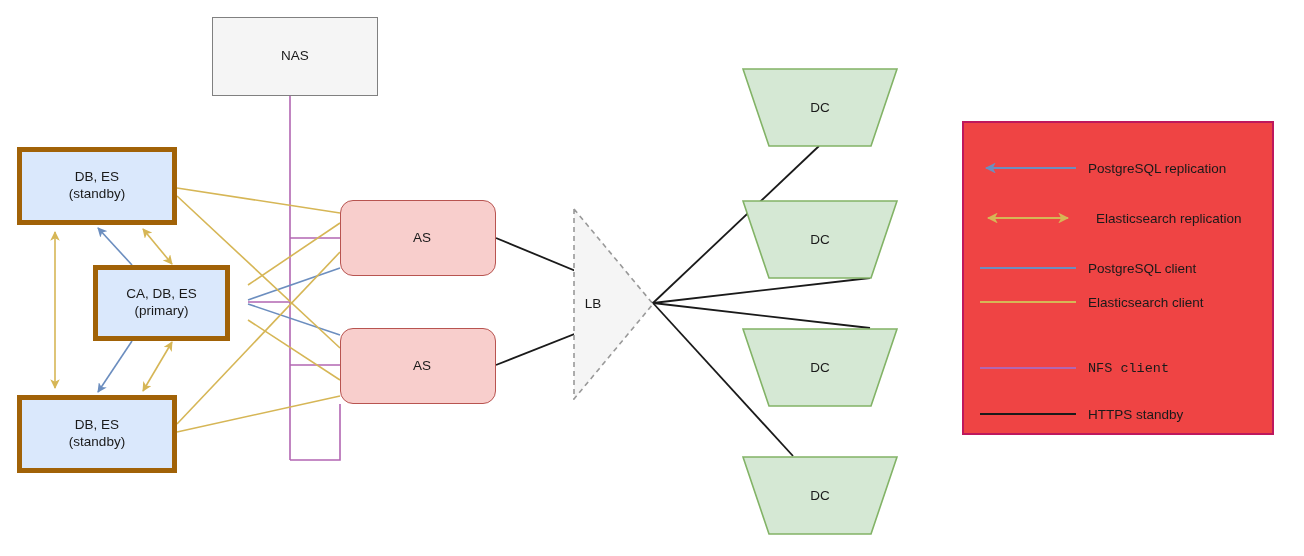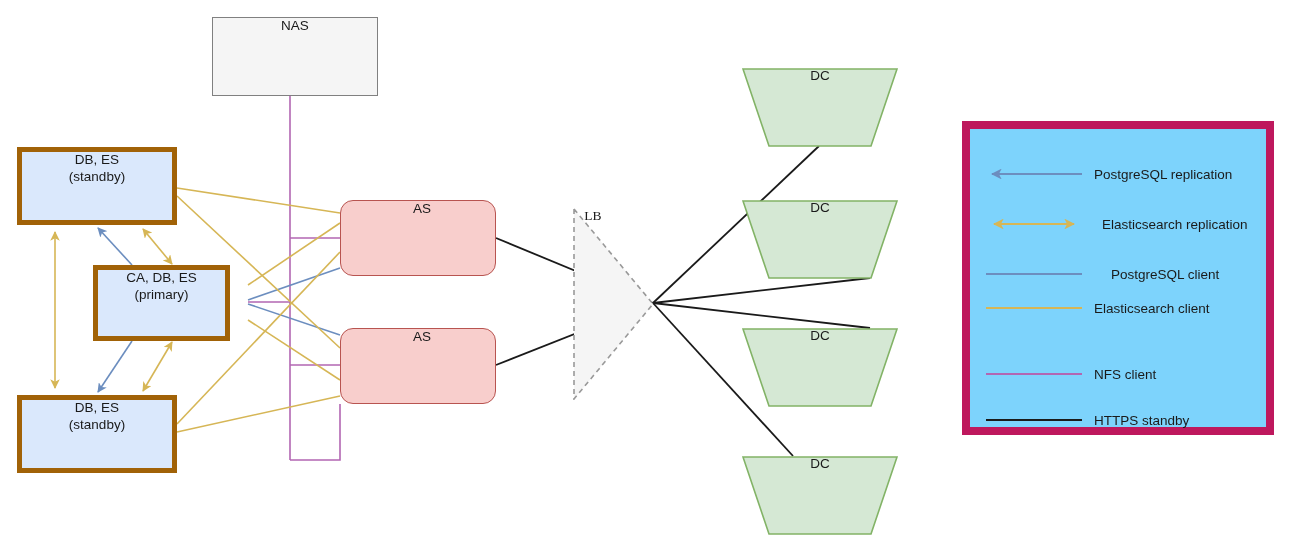--- a/index.html
+++ b/index.html
@@ -21,21 +21,21 @@
     position: absolute;
     left: 0;
     top: 0;
     width: 1304px;
     height: 556px;
     pointer-events: none;
   }
   .node {
     position: absolute;
     display: flex;
-    align-items: flex-start;
+    align-items: center;
     justify-content: center;
     text-align: center;
     font-size: 13.5px;
     color: #1a1a1a;
     line-height: 1.25;
     white-space: pre-line;
     box-sizing: border-box;
   }
   .node-db {
     background: #dae8fc;
@@ -63,22 +63,22 @@
   .node-label {
     position: relative;
     z-index: 2;
   }
   #legend {
     position: absolute;
     left: 962px;
     top: 121px;
     width: 312px;
     height: 314px;
-    border: 8px solid #be185d;
-    background: #7dd3fc;
+    border: 2px solid #be185d;
+    background: #ef4444;
     box-sizing: border-box;
   }
   .legend-row {
     position: absolute;
     left: 0;
     width: 100%;
     height: 38px;
     display: flex;
     align-items: center;
   }
@@ -178,21 +178,21 @@
   </div>
 
   <div class="node node-as" style="left:340px; top:328px; width:156px; height:76px;">
     <span>AS</span>
   </div>
 
   <div class="node node-shape" style="left:573px; top:208px; width:82px; height:192px;">
     <svg width="82" height="192" viewBox="0 0 82 192">
       <polygon points="1,1 80,96 1,191" fill="#f5f5f5" stroke="#999999" stroke-width="1.6" stroke-dasharray="5,4"></polygon>
     </svg>
-    <span class="node-label" style="margin-right:42px;font-family:Liberation Serif, serif;">LB</span>
+    <span class="node-label" style="margin-right:42px;">LB</span>
   </div>
 
   <div class="node node-shape" style="left:742px; top:68px; width:156px; height:80px;">
     <svg width="156" height="80" viewBox="0 0 156 80">
       <polygon points="1,1 155,1 129,78 27,78" fill="#d5e8d4" stroke="#82b366" stroke-width="1.6"></polygon>
     </svg>
     <span class="node-label">DC</span>
   </div>
 
   <div class="node node-shape" style="left:742px; top:200px; width:156px; height:80px;">
@@ -225,35 +225,35 @@
       <span class="legend-text">PostgreSQL replication</span>
     </div>
 
     <div class="legend-row" style="top:76px;gap:8px;">
       <svg class="legend-swatch" viewBox="0 0 100 20">
         <line x1="10" y1="10" x2="90" y2="10" stroke="#d6b656" stroke-width="1.8" marker-start="url(#arrGold)" marker-end="url(#arrGold)"></line>
       </svg>
       <span class="legend-text">Elasticsearch replication</span>
     </div>
 
-    <div class="legend-row" style="top:126px;gap:17px;">
+    <div class="legend-row" style="top:126px;">
       <svg class="legend-swatch" viewBox="0 0 100 20">
         <line x1="2" y1="10" x2="98" y2="10" stroke="#6c8ebf" stroke-width="1.8"></line>
       </svg>
       <span class="legend-text">PostgreSQL client</span>
     </div>
 
     <div class="legend-row" style="top:160px;">
       <svg class="legend-swatch" viewBox="0 0 100 20">
         <line x1="2" y1="10" x2="98" y2="10" stroke="#d6b656" stroke-width="1.8"></line>
       </svg>
       <span class="legend-text">Elasticsearch client</span>
     </div>
 
-    <div class="legend-row" style="top:226px;">
+    <div class="legend-row" style="top:226px;font-family:Liberation Mono, monospace;">
       <svg class="legend-swatch" viewBox="0 0 100 20">
         <line x1="2" y1="10" x2="98" y2="10" stroke="#b266b2" stroke-width="1.8"></line>
       </svg>
       <span class="legend-text">NFS client</span>
     </div>
 
     <div class="legend-row" style="top:272px;">
       <svg class="legend-swatch" viewBox="0 0 100 20">
         <line x1="2" y1="10" x2="98" y2="10" stroke="#1a1a1a" stroke-width="2.2"></line>
       </svg>

